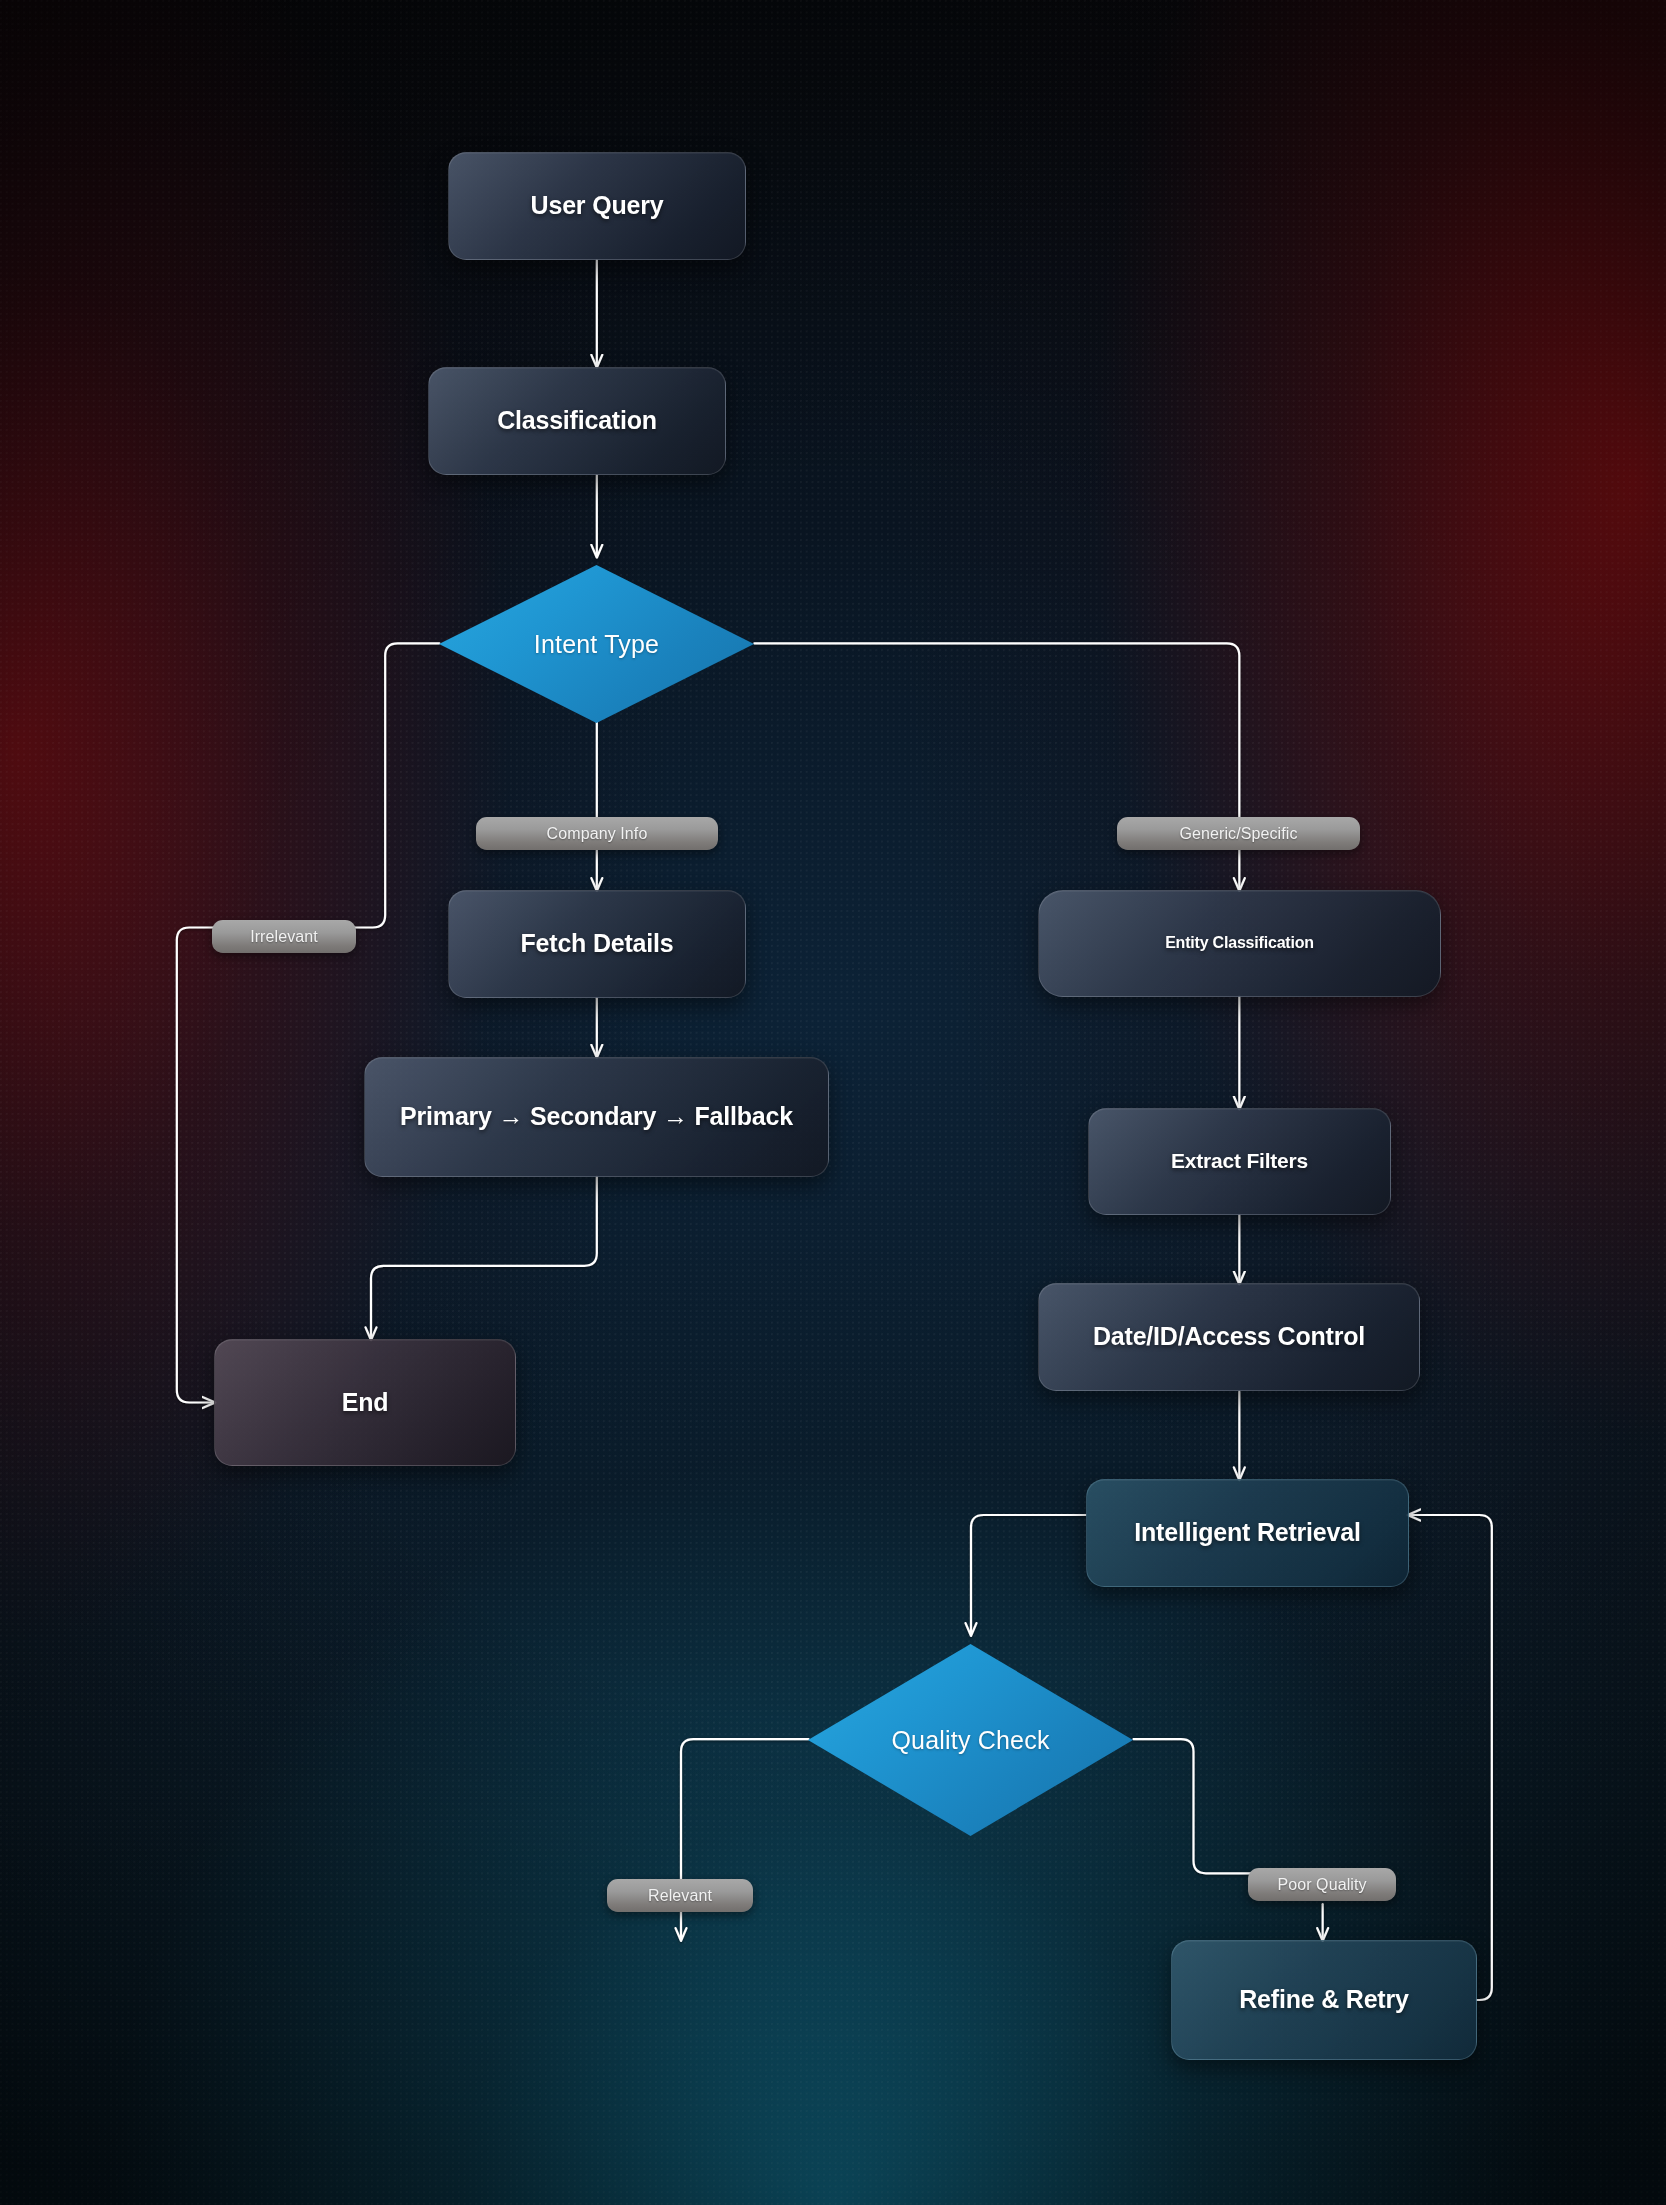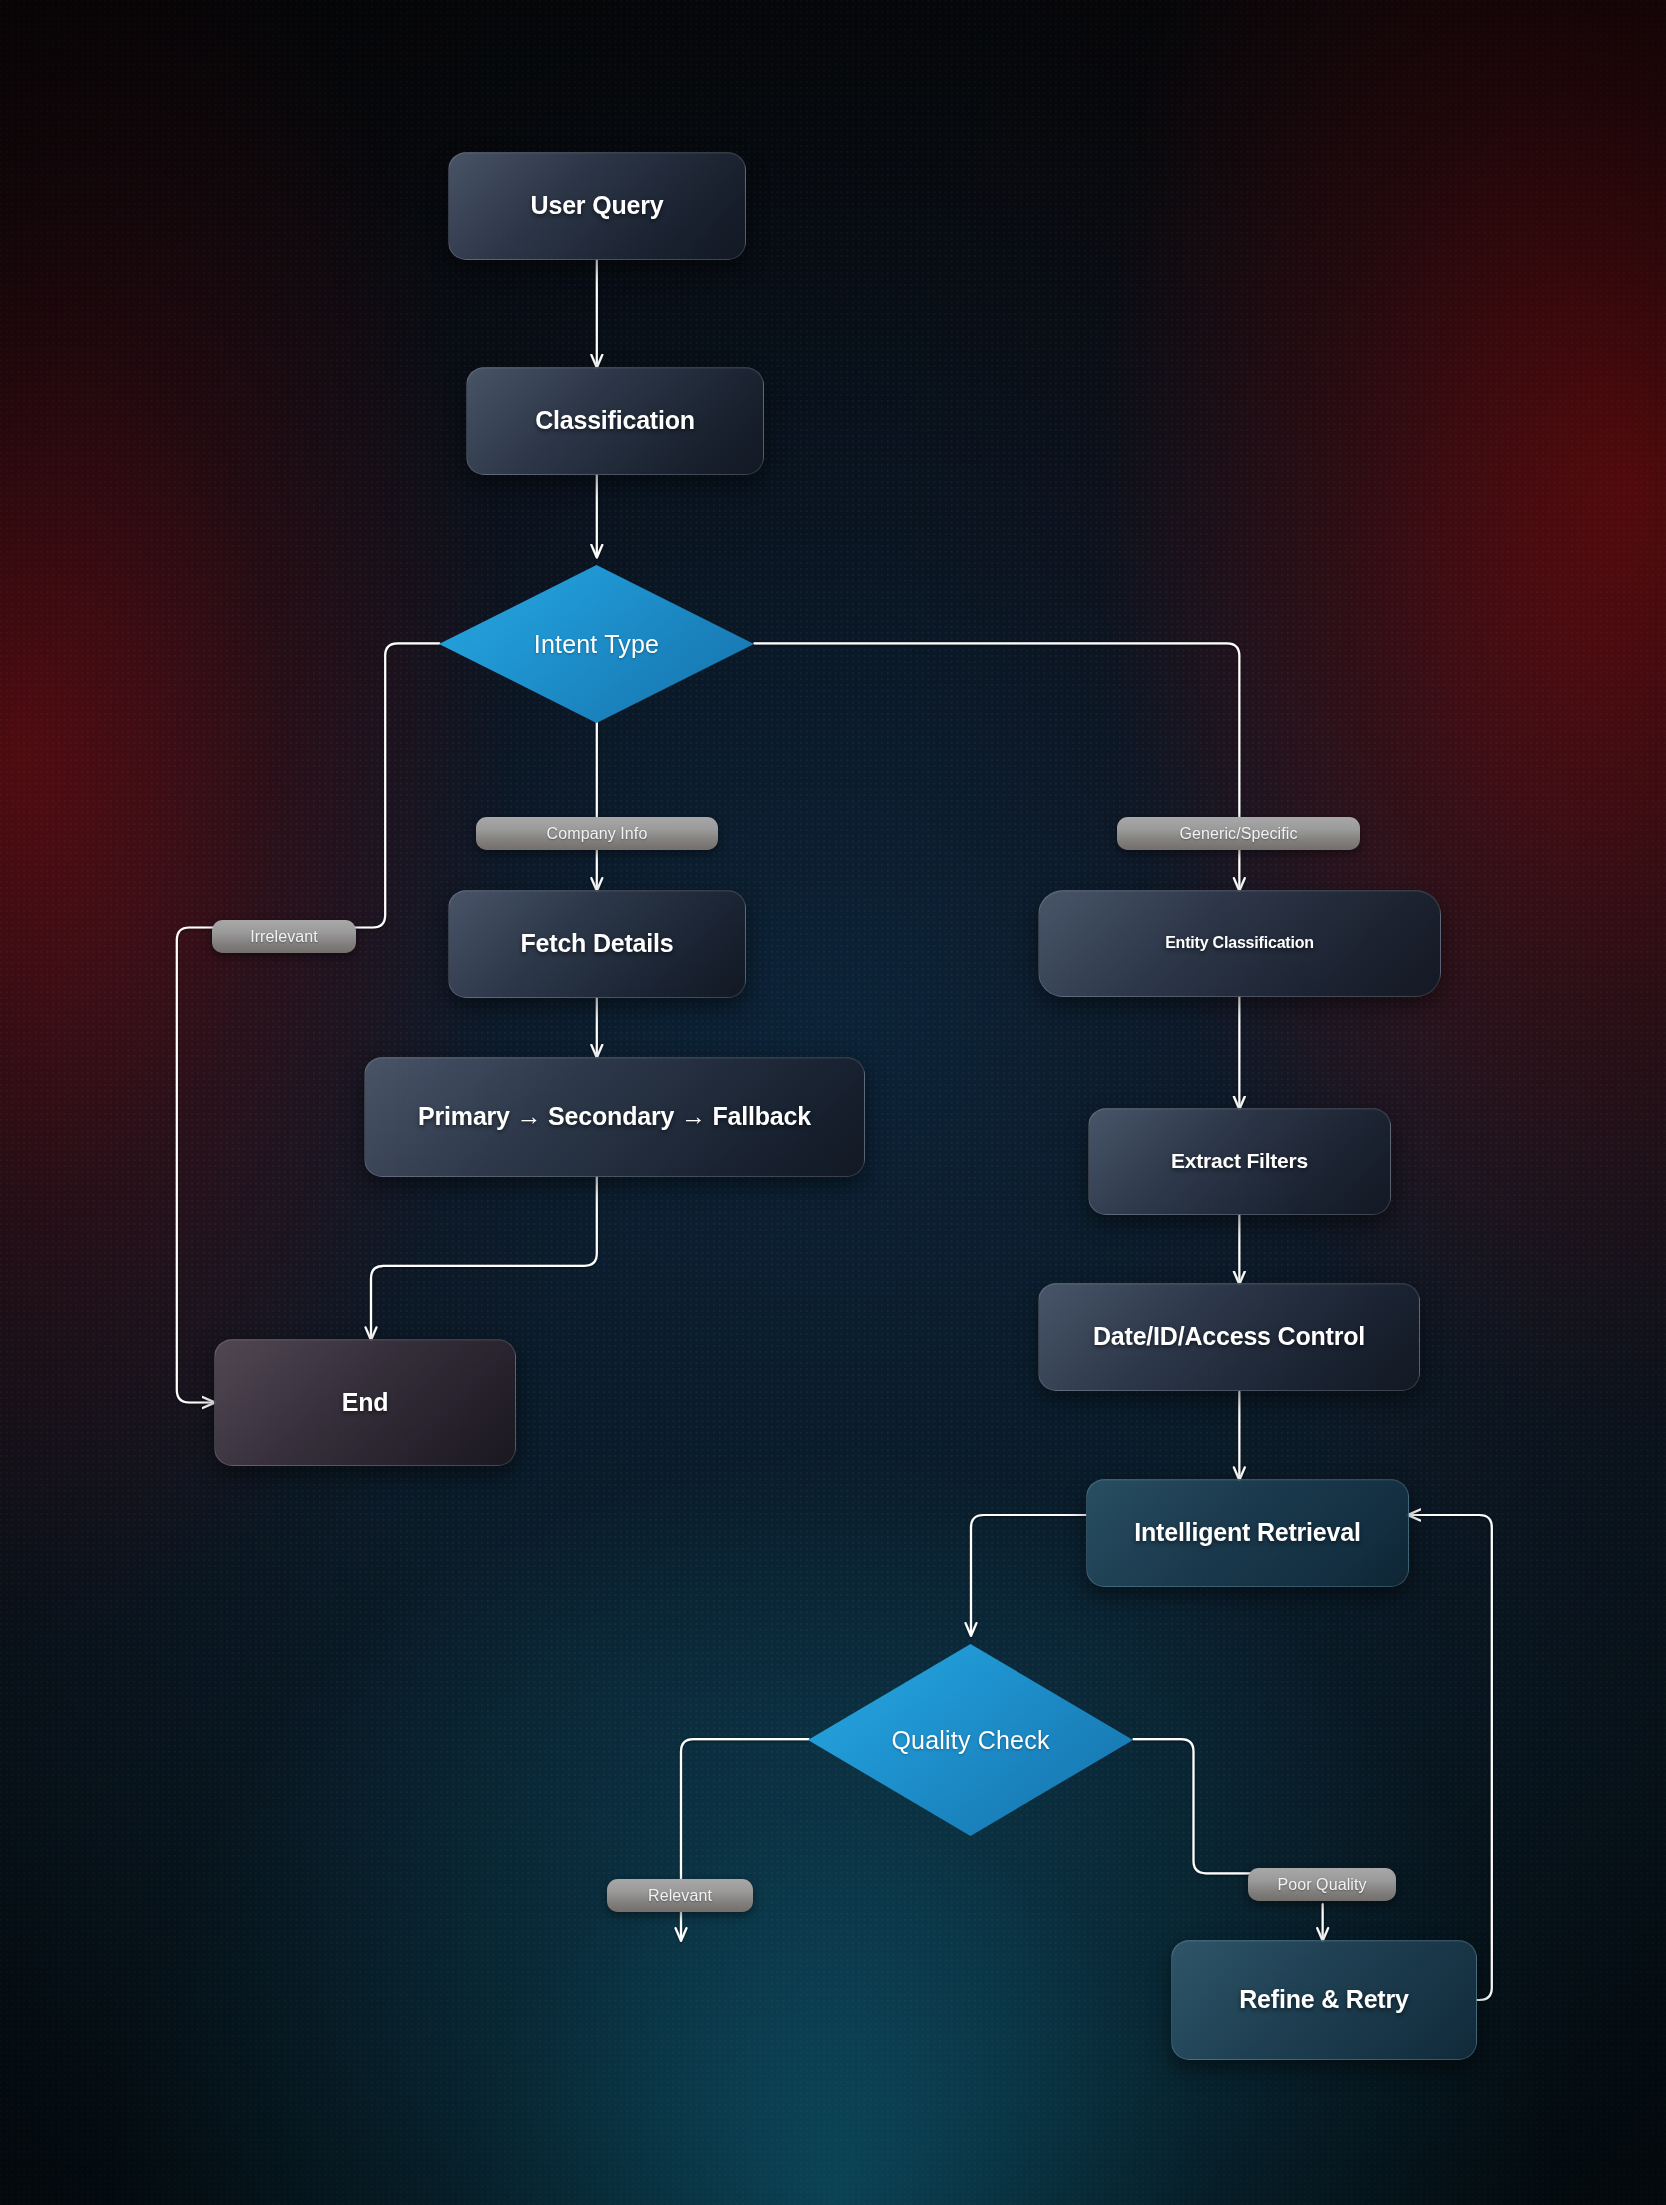--- a/index.html
+++ b/index.html
@@ -166,21 +166,21 @@
 
       <path d="M 1772 2400 L 1775 2400 Q 1790 2400 1790 2385 L 1790 1833 Q 1790 1818 1775 1818
                L 1690 1818" marker-end="url(#arrow)"></path>
     </g>
   </svg>
 
   <div class="node slate" style="left:448px; top:152px; width:298px; height:108px; font-size:25px;">
     <span>User Query</span>
   </div>
 
-  <div class="node slate" style="left:466px; top:367px; width:298px; height:108px; font-size:25px;">
+  <div class="node slate" style="left:428px; top:367px; width:298px; height:108px; font-size:25px;">
     <span>Classification</span>
   </div>
 
   <div class="diamond" style="left:439px; top:565px; width:315px; height:158px;">
     <div class="shape"></div>
     <span class="dlabel">Intent Type</span>
   </div>
 
   <div class="edge-label" style="left:476px; top:808px; width:242px; height:33px;">
     <span>Company Info</span>
@@ -191,21 +191,21 @@
   </div>
 
   <div class="edge-label" style="left:212px; top:911px; width:144px; height:33px;">
     <span>Irrelevant</span>
   </div>
 
   <div class="node slate" style="left:448px; top:890px; width:298px; height:108px; font-size:25px;">
     <span>Fetch Details</span>
   </div>
 
-  <div class="node slate" style="left:364px; top:1057px; width:501px; height:120px; font-size:25px;">
+  <div class="node slate" style="left:364px; top:1057px; width:465px; height:120px; font-size:25px;">
     <span>Primary → Secondary → Fallback</span>
   </div>
 
   <div class="node mauve" style="left:214px; top:1339px; width:302px; height:127px; font-size:25px;">
     <span>End</span>
   </div>
 
   <div class="node slate" style="left:1038px; top:890px; width:403px; height:107px; font-size:16px;border-radius:25px;">
     <span>Entity Classification</span>
   </div>

